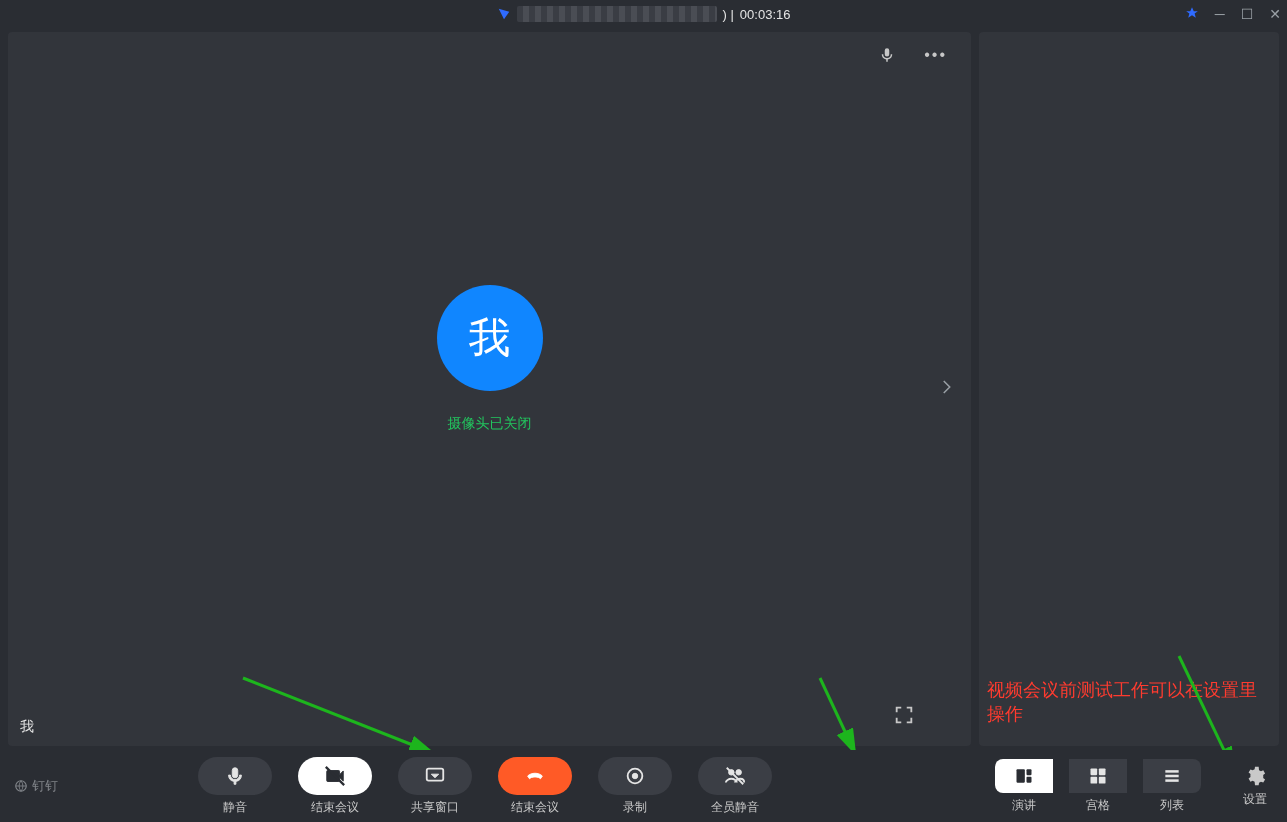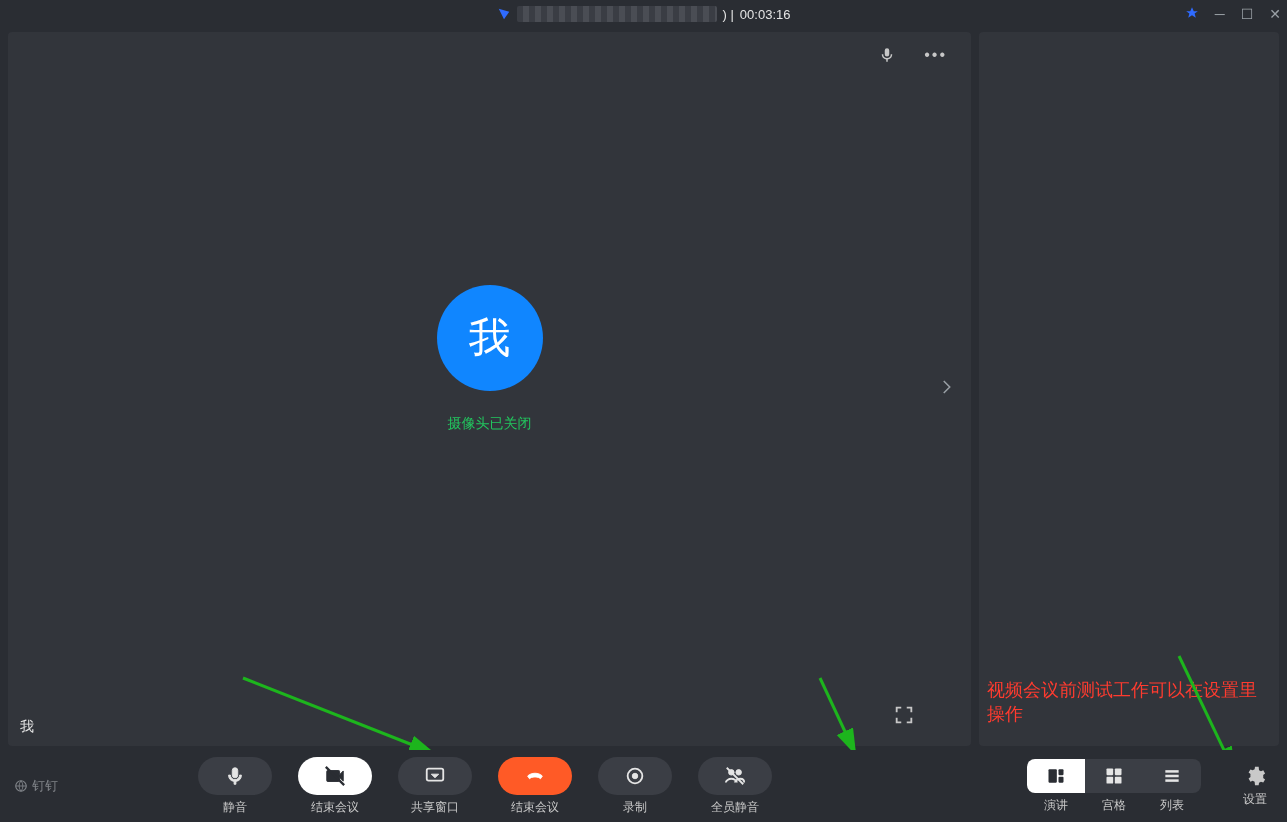--- a/index.html
+++ b/index.html
@@ -165,21 +165,21 @@
 
     .pill.white { background: #ffffff; }
     .pill.white svg { fill: #2a2d33; stroke: #2a2d33; }
     .pill.red { background: #ff5a26; }
     .pill.red svg { fill: #fff; stroke: #fff; }
 
     .spacer { flex: 1; }
 
     .view-group {
       margin-right: 20px;
-      display: flex; align-items: center; gap: 0;
+      display: flex; align-items: center; gap: 16px;
     }
     .seg {
       display: flex; flex-direction: column; align-items: center; gap: 4px;
     }
     .seg .box {
       width: 58px; height: 34px;
       background: #3b3e45;
       display: flex; align-items: center; justify-content: center;
     }
     .seg:first-child .box { border-top-left-radius: 8px; border-bottom-left-radius: 8px; }

